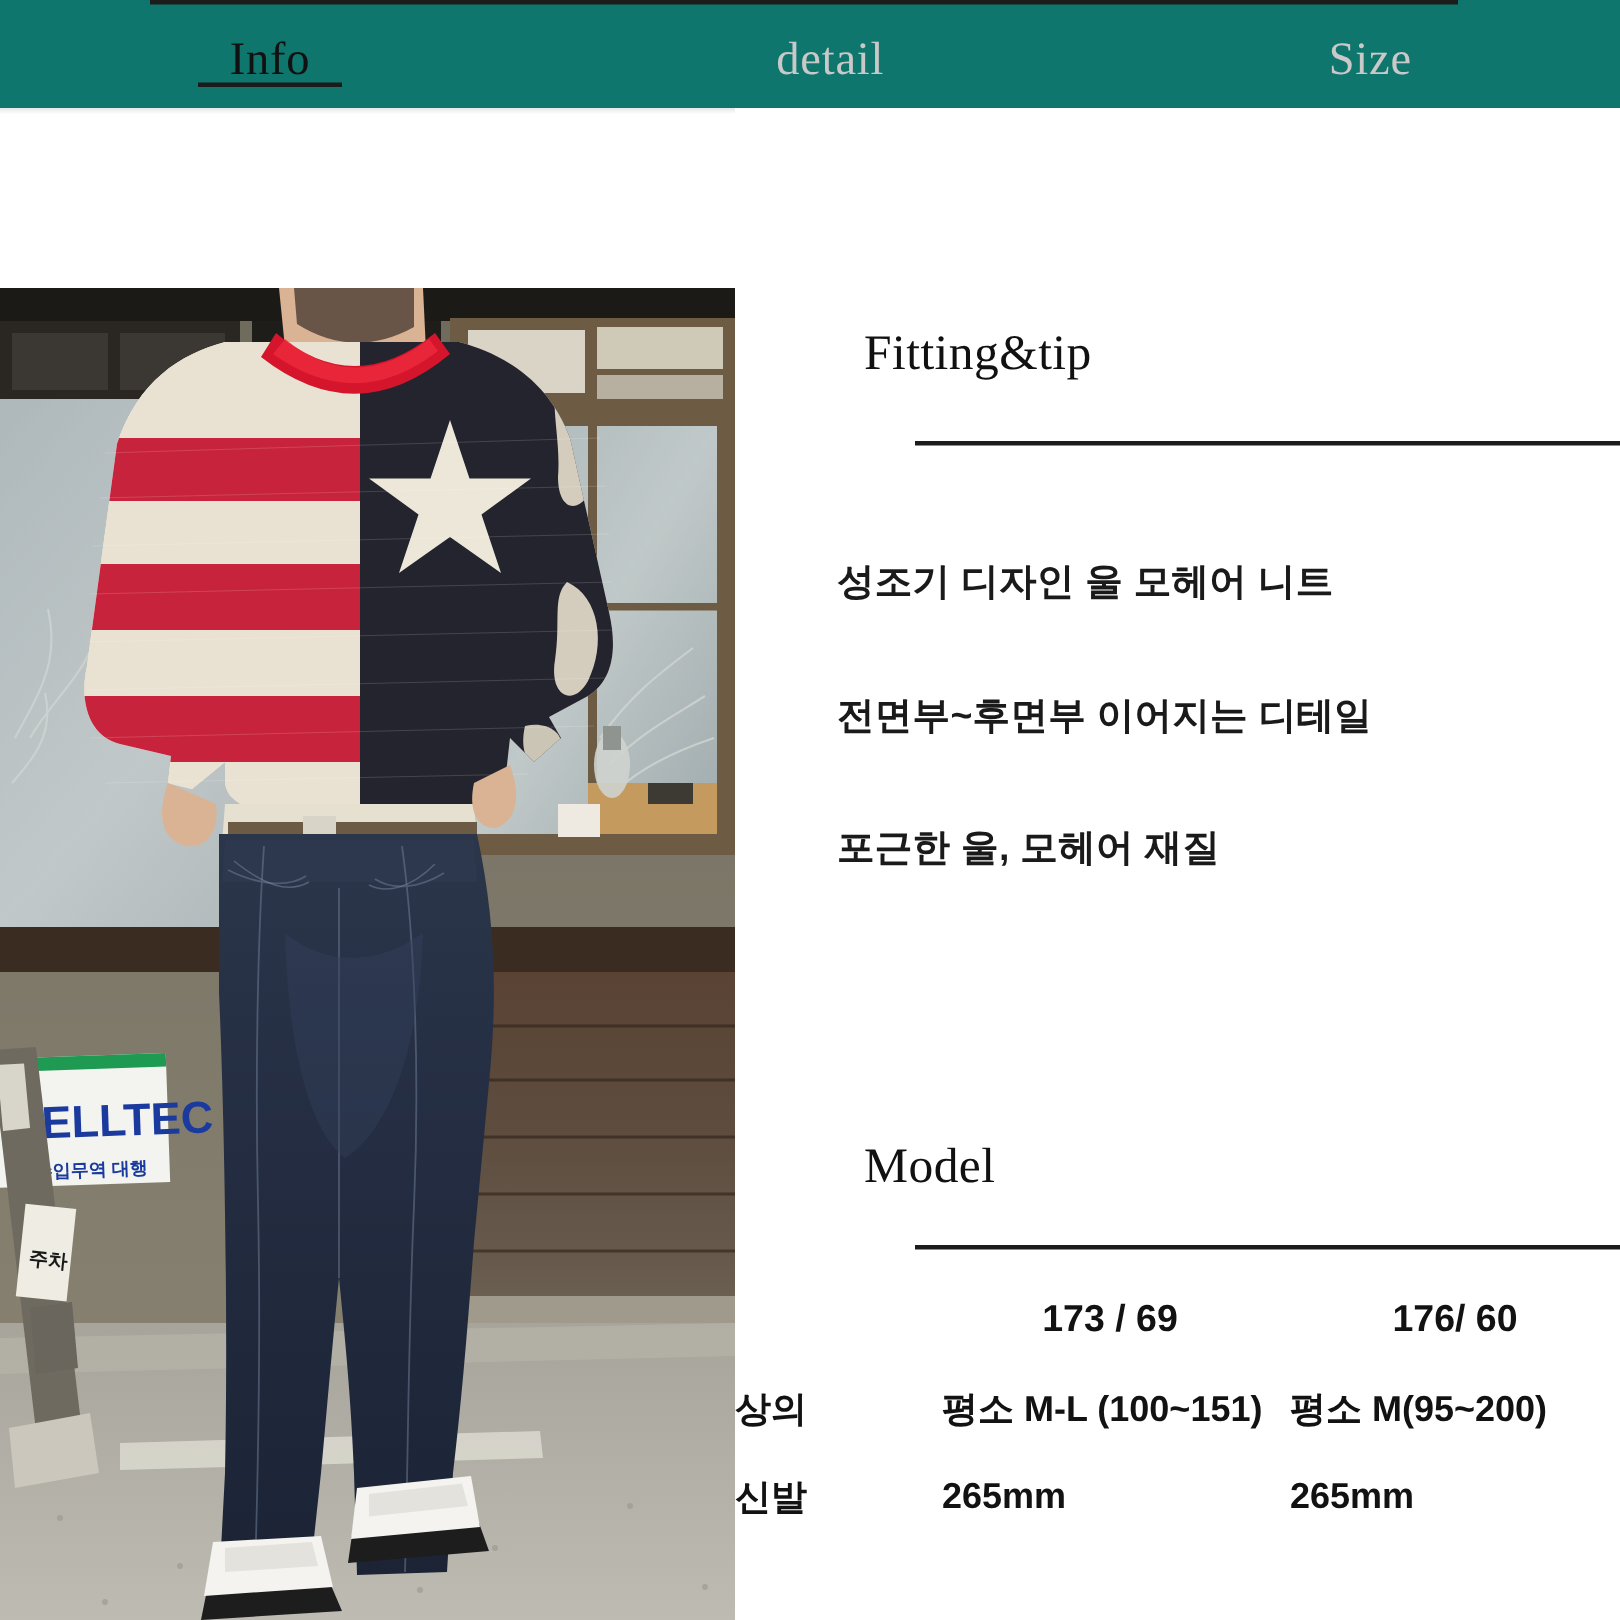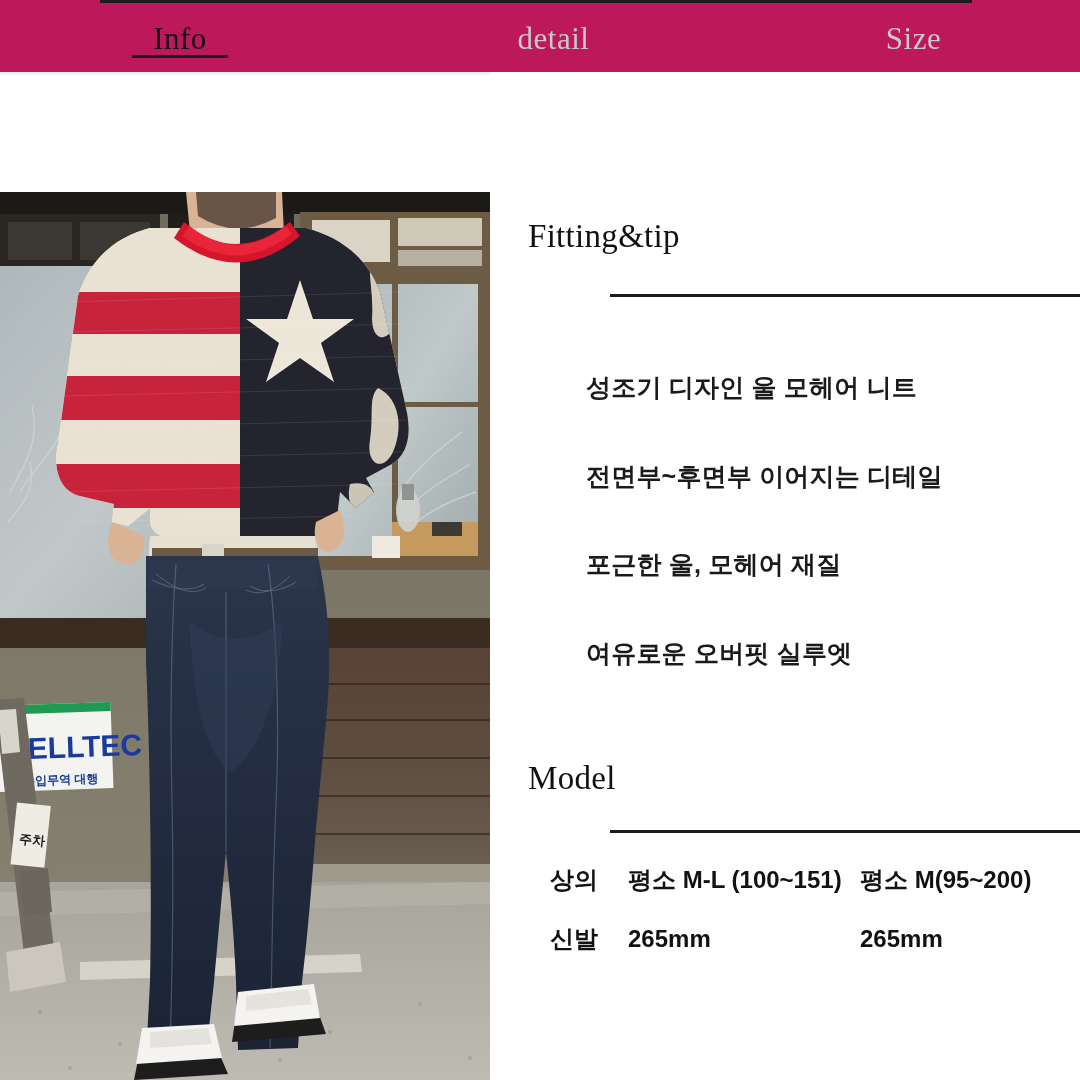--- a/index.html
+++ b/index.html
@@ -14,21 +14,21 @@
     overflow: hidden;
     position: relative;
   }
 
   
   .tabbar {
     position: absolute;
     left: 0; top: 0;
     width: 1080px;
     height: 72px;
-    background: #be185d;
+    background: #0f766e;
     box-sizing: border-box;
   }
   .tabbar-topline {
     position: absolute;
     left: 100px; top: 0;
     width: 872px;
     height: 3px;
     background: #1b1b1b;
   }
   .tabs {
@@ -95,40 +95,40 @@
     background: #ffffff;
   }
 
   .sec-title {
     position: absolute;
     font-family: "Liberation Serif", "DejaVu Serif", serif;
     font-size: 33px;
     color: #111111;
     letter-spacing: 0.3px;
     white-space: nowrap;
+    margin-left: 48px;
   }
   .sec-rule {
     position: absolute;
     height: 3px;
     background: #1c1c1c;
   }
 
   #fitting-title { left: 38px; top: 146px; }
   #fitting-rule  { left: 120px; top: 222px; width: 470px; }
 
   .bullet-line {
     position: absolute;
     left: 68px;
     font-family: "Liberation Sans", sans-serif;
     font-weight: bold;
     font-size: 25px;
     color: #1a1a1a;
     letter-spacing: 0.2px;
     white-space: nowrap;
-    margin-left: 28px;
   }
   .bullet-0 { top: 299px; }
   .bullet-1 { top: 388px; }
   .bullet-2 { top: 476px; }
   .bullet-3 { top: 565px; }
 
   #model-title { left: 38px; top: 688px; }
   #model-rule  { left: 120px; top: 758px; width: 470px; }
 
   .model-table {
@@ -155,21 +155,20 @@
     height: 59px;
     vertical-align: middle;
     white-space: nowrap;
   }
   .model-table .hdr-blank { }
   .model-table .hdr-col {
     text-align: center;
     font-size: 25px;
   }
   .model-table .row-label {
-    text-align: right;
     padding-right: 22px;
   }
   .model-table .row-val {
     text-align: left;
     padding-left: 8px;
   }
   .model-table .row-val.b {
     padding-left: 0px;
   }
 </style>
@@ -426,33 +425,37 @@
 </div>
 
 <div class="info-panel">
 
   <div class="sec-title" id="fitting-title">Fitting&amp;tip</div>
   <div class="sec-rule" id="fitting-rule"></div>
 
   <div class="bullet-line bullet-0">성조기 디자인 울 모헤어 니트</div>
   <div class="bullet-line bullet-1">전면부~후면부 이어지는 디테일</div>
   <div class="bullet-line bullet-2">포근한 울, 모헤어 재질</div>
-  <div class="bullet-line bullet-3">여유로운 오버핏 실루엣</div>
 
   <div class="sec-title" id="model-title">Model</div>
   <div class="sec-rule" id="model-rule"></div>
 
   <div class="model-table">
     <table>
       <colgroup>
         <col class="c-label">
           <col class="c-a">
           <col class="c-b">
       </colgroup>
       <tbody>
+        <tr>
+          <td class="hdr-blank"></td>
+          <td class="hdr-col">173 / 69</td>
+          <td class="hdr-col">176/ 60</td>
+        </tr>
         <tr>
           <td class="row-label">상의</td>
           <td class="row-val">평소 M-L (100~151)</td>
           <td class="row-val b">평소 M(95~200)</td>
         </tr>
         <tr>
           <td class="row-label">신발</td>
           <td class="row-val">265mm</td>
           <td class="row-val b">265mm</td>
         </tr>

